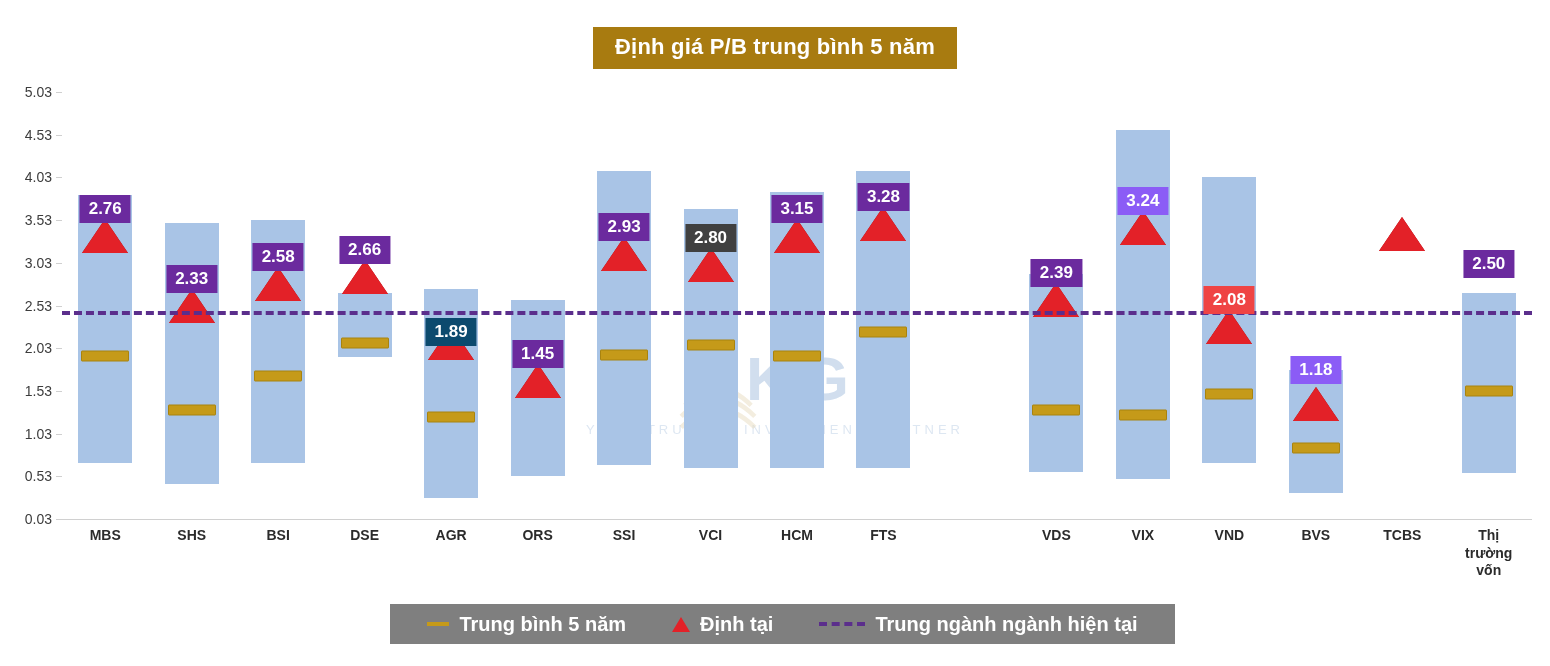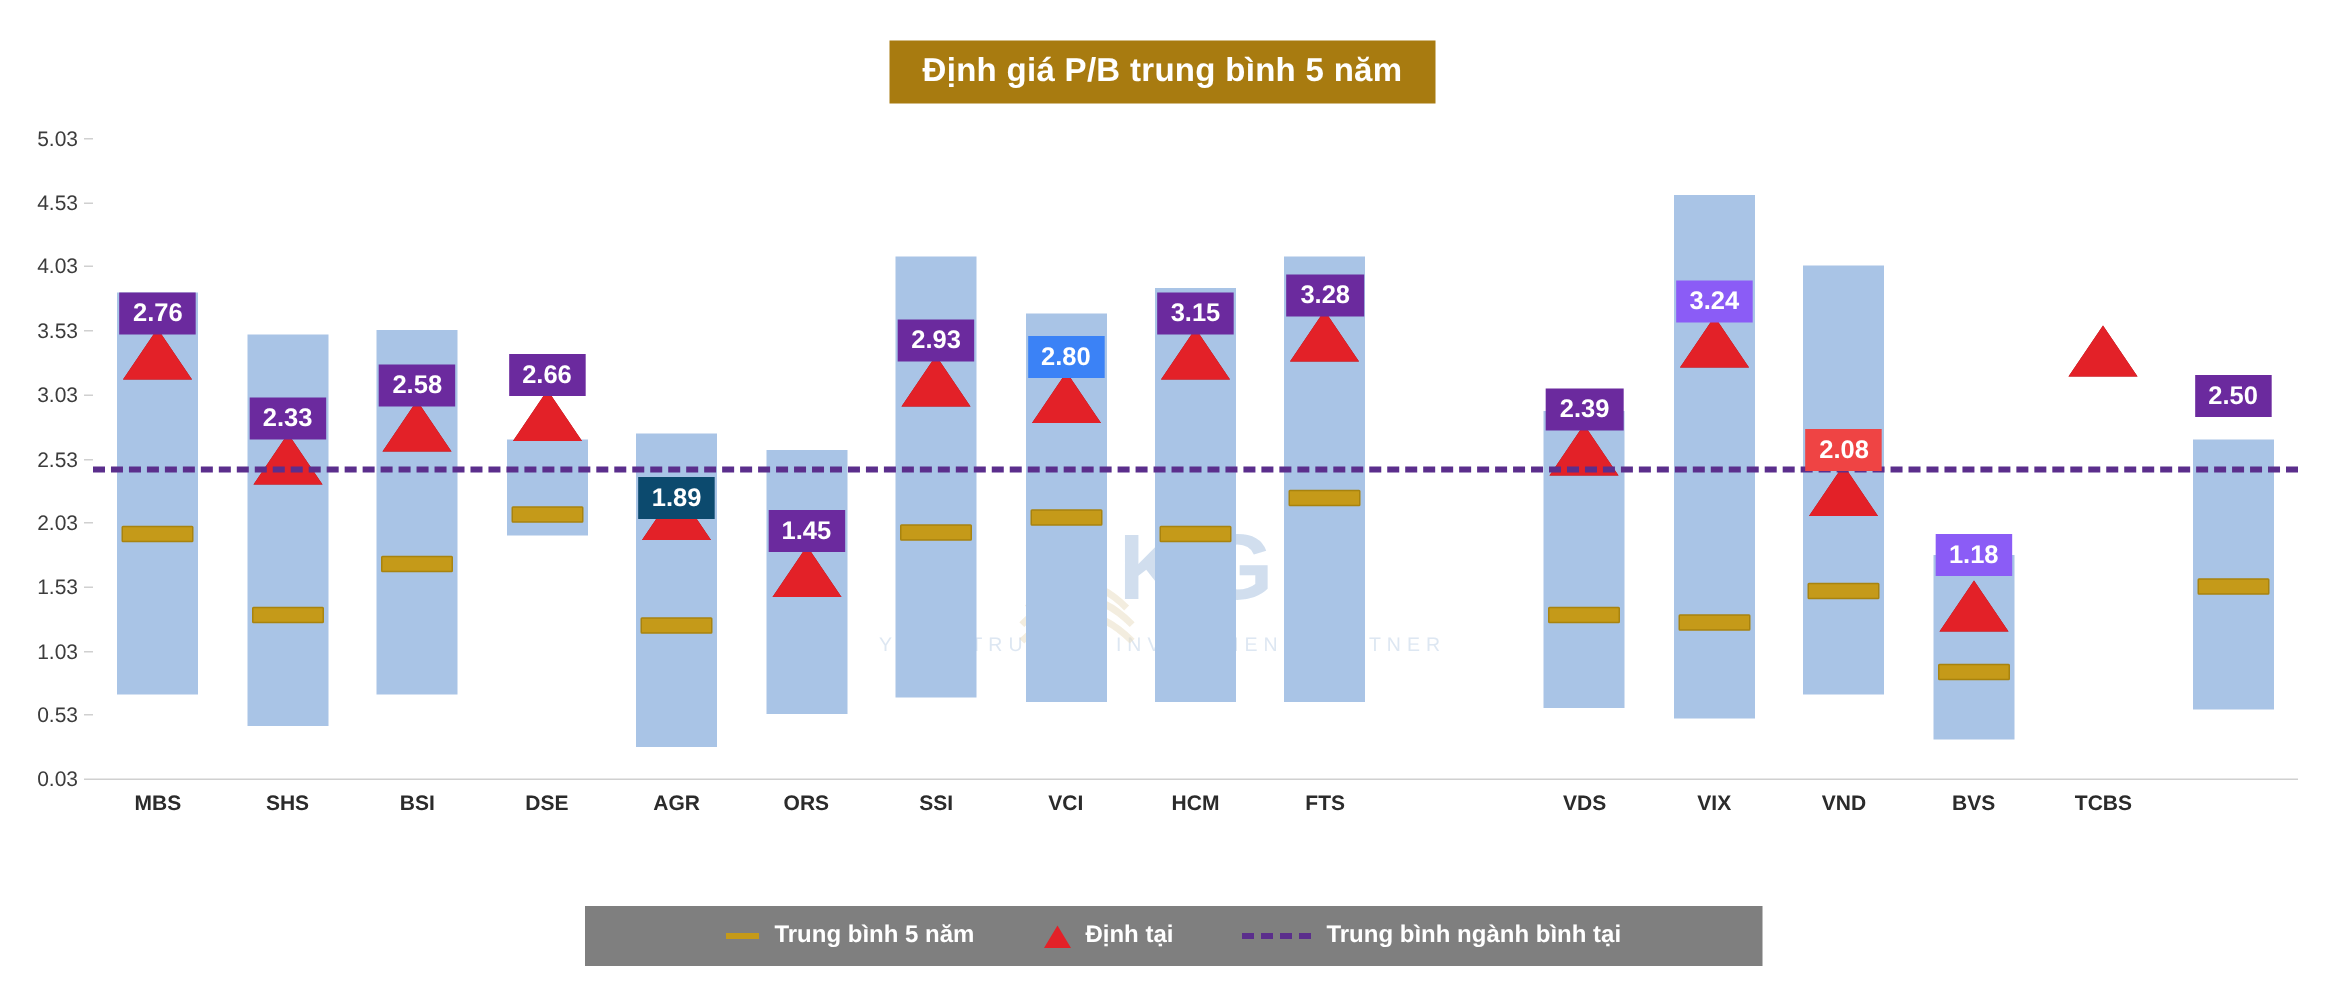--- a/index.html
+++ b/index.html
@@ -113,21 +113,21 @@
   }
 
   
   .legend{
     position:absolute;left:390px;top:604px;width:785px;height:40px;
     background:#7F7F7F;
     display:flex;align-items:center;justify-content:center;
     gap:46px;
   }
   .legend-item{display:flex;align-items:center;gap:10px;}
-  .legend-item span.lg-txt{color:#ffffff;font-size:16px;font-weight:bold;white-space:nowrap;}
+  .legend-item span.lg-txt{color:#ffffff;font-size:20px;font-weight:bold;white-space:nowrap;}
   .sw-mean{width:22px;height:4px;background:#C59A19;display:inline-block;}
   .sw-tri{
     width:0;height:0;display:inline-block;
     border-left:9px solid transparent;border-right:9px solid transparent;
     border-bottom:15px solid #E32128;
   }
   .sw-dash{
     width:46px;height:0;display:inline-block;
     border-top:4px dashed #5B2E8C;
   }
@@ -225,21 +225,21 @@
         <div class="bar" style="background: rgb(169, 196, 230); top: 78.568px; height: 294.63px;"></div>
         <div class="mean-line" style="top: 263.032px;"></div>
         <div class="tri" style="top: 145.34px;"></div>
         <div class="vlabel" style="background: rgb(107, 42, 158); top: 135.34px;">2.93</div>
         <div class="cat">SSI</div>
       </div>
       <div class="grp" style="left: 605.294px; width: 86.4706px;">
         <div class="bar" style="background: rgb(169, 196, 230); top: 116.998px; height: 258.762px;"></div>
         <div class="mean-line" style="top: 252.784px;"></div>
         <div class="tri" style="top: 156.442px;"></div>
-        <div class="vlabel" style="background: #3b82f6; top: 146.442px;">2.80</div>
+        <div class="vlabel" style="background: #404040; top: 146.442px;">2.80</div>
         <div class="cat">VCI</div>
       </div>
       <div class="grp" style="left: 691.765px; width: 86.4706px;">
         <div class="bar" style="background: rgb(169, 196, 230); top: 99.918px; height: 275.842px;"></div>
         <div class="mean-line" style="top: 263.886px;"></div>
         <div class="tri" style="top: 126.552px;"></div>
         <div class="vlabel" style="background: rgb(107, 42, 158); top: 116.552px;">3.15</div>
         <div class="cat">HCM</div>
       </div>
       <div class="grp" style="left: 778.235px; width: 86.4706px;">
@@ -278,34 +278,37 @@
         <div class="cat">BVS</div>
       </div>
       <div class="grp" style="left: 1297.06px; width: 86.4706px;">
         <div class="tri" style="top: 124.844px;"></div>
         <div class="cat">TCBS</div>
       </div>
       <div class="grp" style="left: 1383.53px; width: 86.4706px;">
         <div class="bar" style="background: rgb(169, 196, 230); top: 200.69px; height: 180.194px;"></div>
         <div class="mean-line" style="top: 298.9px;"></div>
         <div class="vlabel" style="background: rgb(107, 42, 158); top: 172.062px;">2.50</div>
+        <div class="cat">Thị
+trường
+vốn</div>
       </div>
     </div>
   <div id="ind-line-holder">
       <div class="ind-avg" style="top: 310.624px;"></div>
     </div>
 
   <div class="legend">
     <div class="legend-item">
       <span class="sw-mean"></span>
       <span class="lg-txt">Trung bình 5 năm</span>
     </div>
     <div class="legend-item">
       <span class="sw-tri"></span>
       <span class="lg-txt">Định tại</span>
     </div>
     <div class="legend-item">
       <span class="sw-dash"></span>
-      <span class="lg-txt">Trung bình ngành bình tại</span>
+      <span class="lg-txt">Trung ngành ngành hiện tại</span>
     </div>
   </div>
 
 </div>
 
 </body></html>

